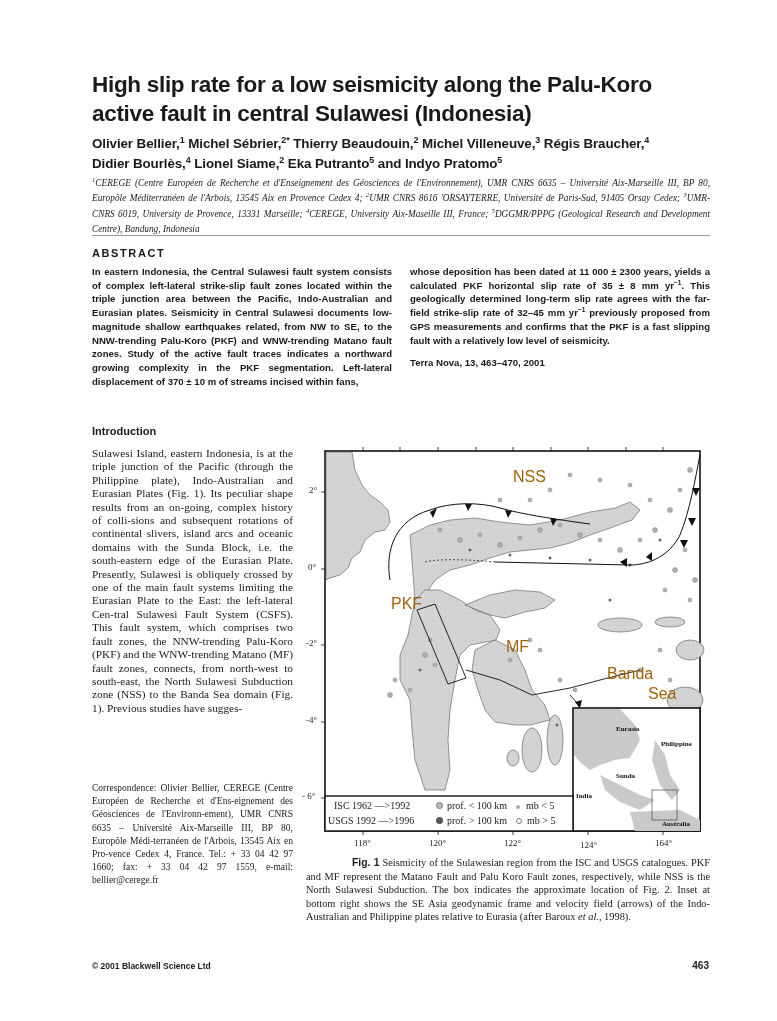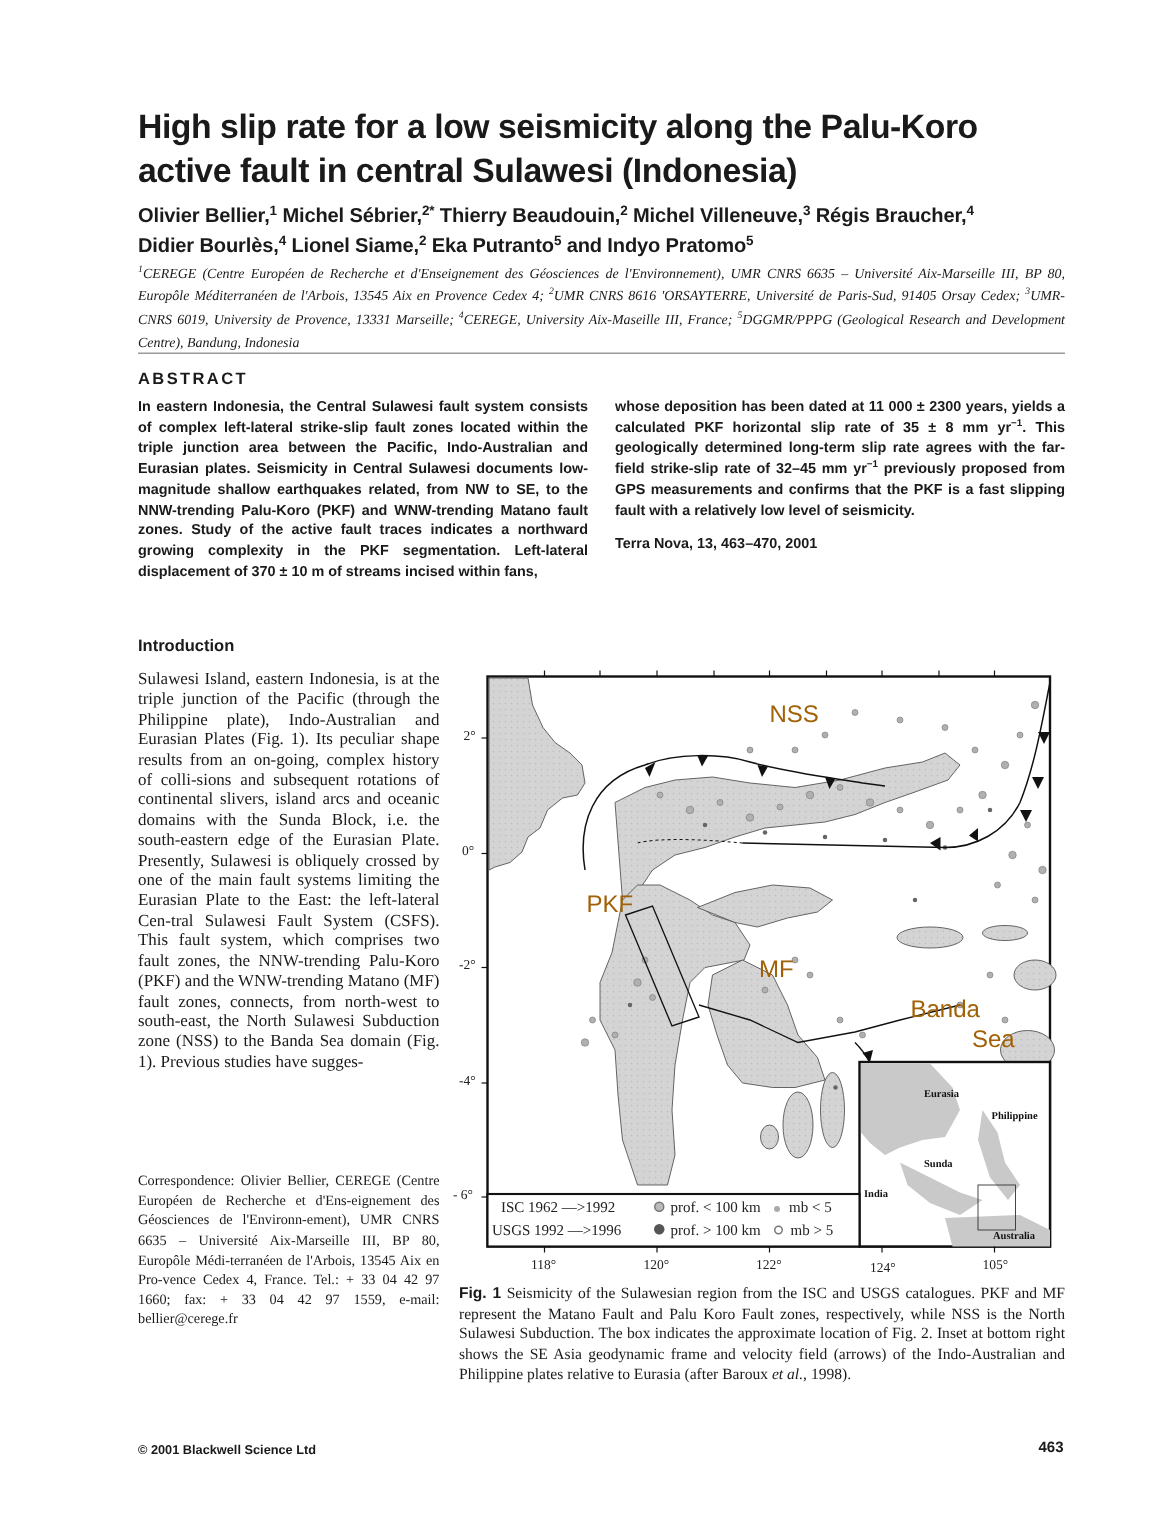--- a/index.html
+++ b/index.html
@@ -19,21 +19,21 @@
   #abs-left { position: absolute; left: 92px; top: 265px; width: 300px; font-size: 9.6px; font-weight: bold; line-height: 13.7px; text-align: justify; }
   #abs-right { position: absolute; left: 410px; top: 265px; width: 300px; font-size: 9.6px; font-weight: bold; line-height: 13.7px; text-align: justify; }
   #abs-right sup { font-size: 6.5px; vertical-align: 4px; line-height: 0; }
   #citation { position: absolute; left: 410px; top: 357px; font-size: 9.6px; }
 
   #intro-head { position: absolute; left: 92px; top: 425px; font-size: 11px; font-weight: bold; }
   #intro { position: absolute; left: 92px; top: 447px; width: 201px; font-size: 11.3px; line-height: 13.4px; text-align: justify; hyphens: manual; }
   #corr { position: absolute; left: 92px; top: 782px; width: 201px; font-size: 9.5px; line-height: 13.2px; text-align: justify; }
 
   #caption { position: absolute; left: 306px; top: 856px; width: 404px; font-size: 10.4px; line-height: 13.5px; text-align: justify; }
-  #caption b { font-family: "Liberation Sans", sans-serif; }
+  #caption b { font-family: "Liberation Sans", sans-serif; margin-left: 46px; }
 
   #footer-left { position: absolute; left: 92px; top: 961px; font-size: 8.5px; }
   #footer-right { position: absolute; right: 68px; top: 960px; font-size: 10px; font-weight: bold; }
 
   
   #figure { position: absolute; left: 300px; top: 440px; width: 412px; height: 412px; }
   #map-svg { position: absolute; left: 0; top: 0; }
   .ytick { position: absolute; font-size: 9px; font-family: "Liberation Serif", serif; color: #222; }
   .xtick { position: absolute; font-size: 9px; font-family: "Liberation Serif", serif; color: #222; top: 398px; }
   .maplabel { position: absolute; font-family: "Liberation Sans", sans-serif; font-size: 16px; color: #a16207; }
@@ -222,21 +222,21 @@
   <span class="ytick" style="left:9px;top:45px">2°</span>
   <span class="ytick" style="left:8px;top:122px">0°</span>
   <span class="ytick" style="left:6px;top:198px">-2°</span>
   <span class="ytick" style="left:6px;top:275px">-4°</span>
   <span class="ytick" style="left:2px;top:351px">- 6°</span>
 
   <span class="xtick" style="left:54px">118°</span>
   <span class="xtick" style="left:129px">120°</span>
   <span class="xtick" style="left:204px">122°</span>
   <span class="xtick" style="left:280px;top:400px">124°</span>
-  <span class="xtick" style="left:355px">105°</span>
+  <span class="xtick" style="left:355px">164°</span>
 
   <span class="maplabel" style="left:213px;top:28px">NSS</span>
   <span class="maplabel" style="left:91px;top:155px">PKF</span>
   <span class="maplabel" style="left:206px;top:198px">MF</span>
   <span class="maplabel" style="left:307px;top:225px">Banda</span>
   <span class="maplabel" style="left:348px;top:245px">Sea</span>
 
   <span class="insetlabel" style="left:316px;top:285px">Eurasia</span>
   <span class="insetlabel" style="left:361px;top:300px">Philippine</span>
   <span class="insetlabel" style="left:316px;top:332px">Sunda</span>

